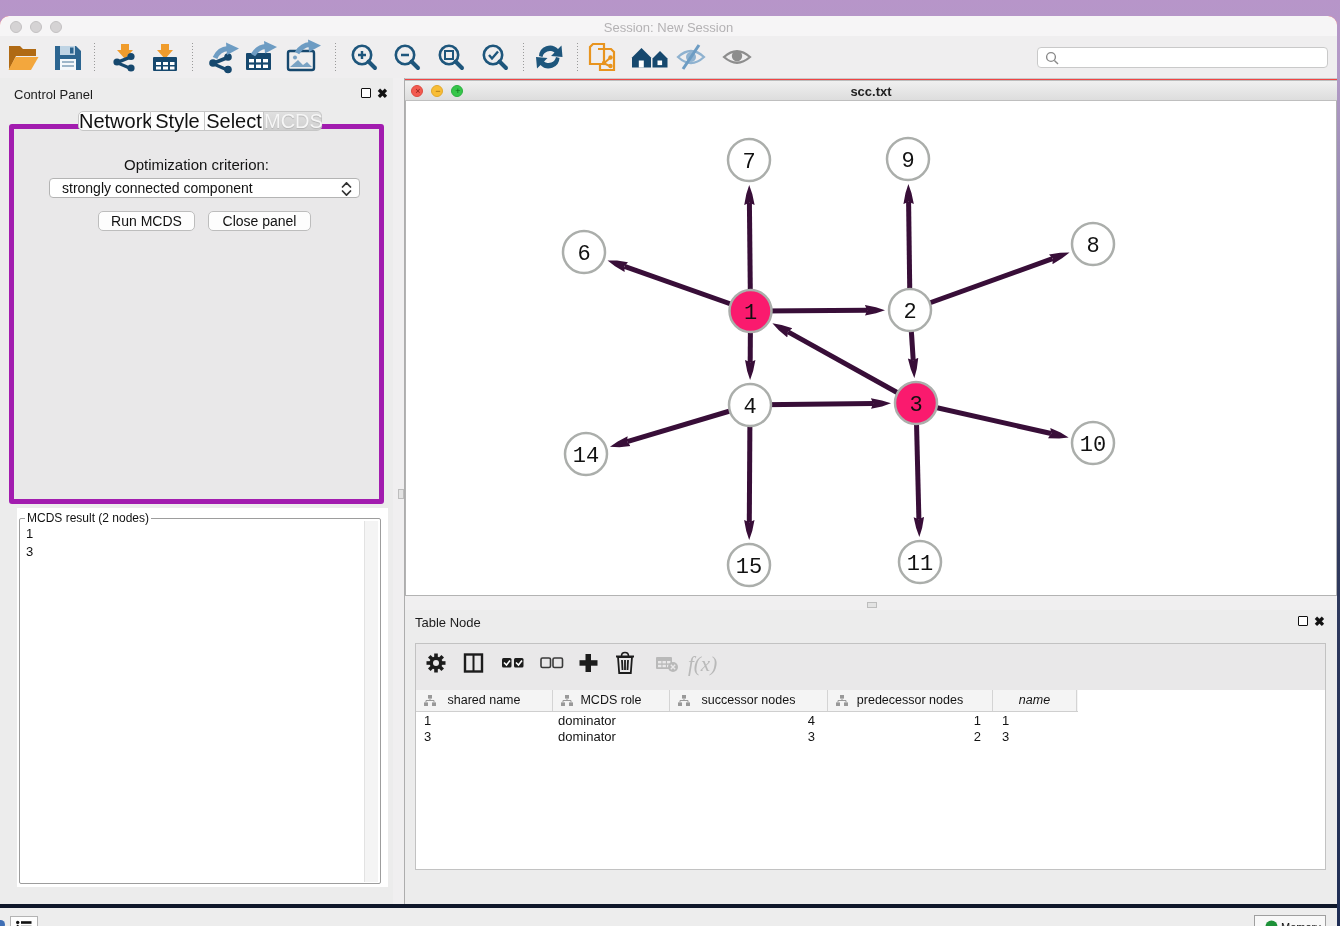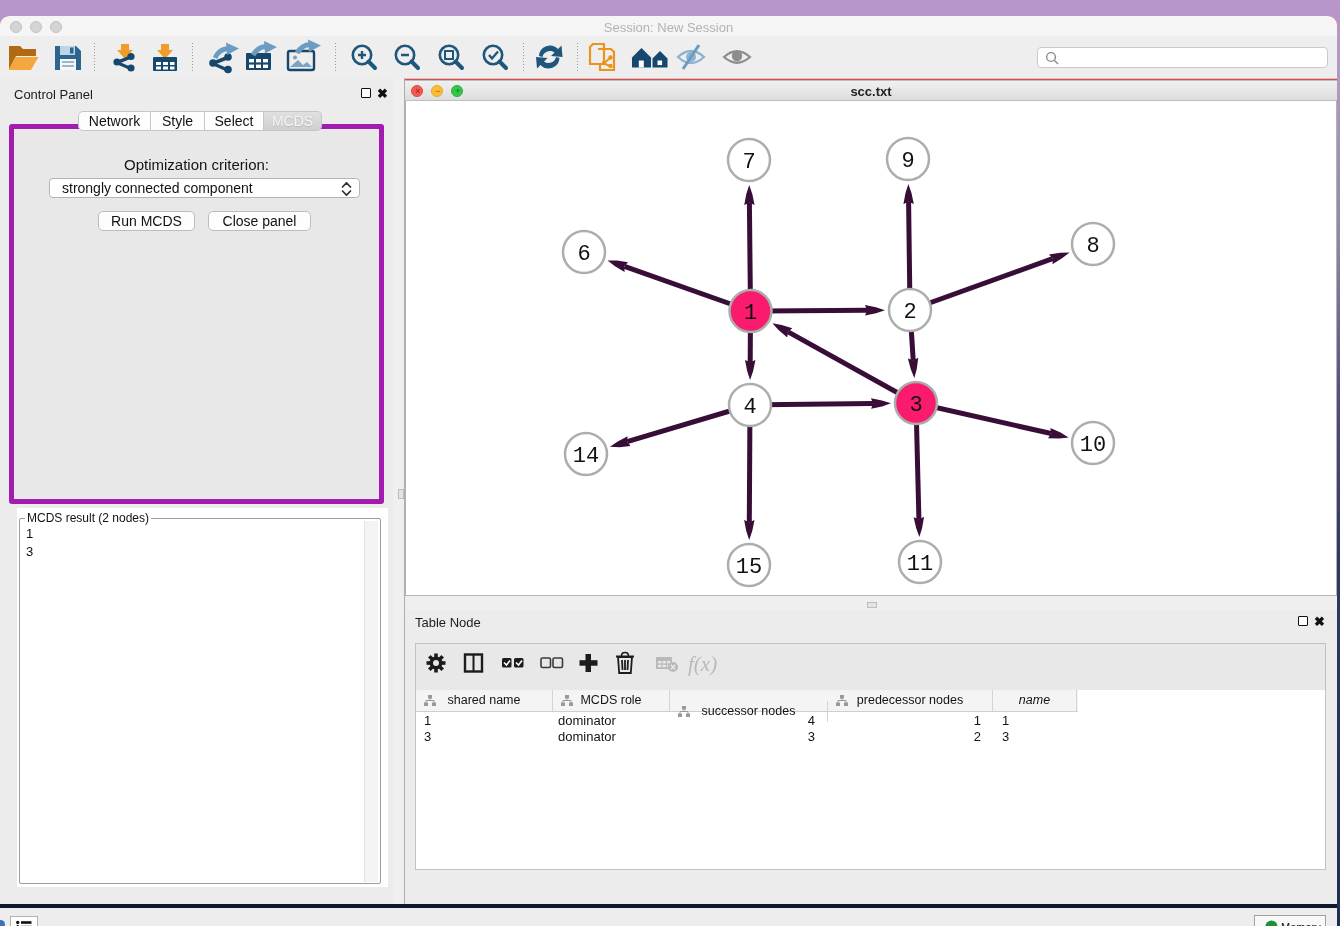--- a/index.html
+++ b/index.html
@@ -21,21 +21,21 @@
 
 #toolbar { position:absolute; left:0; top:20px; width:1337px; height:43px; background:#efeeef; border-bottom:1px solid #c9c8c9; }
 .tsep { position:absolute; top:7px; height:29px; width:1px; background-image:linear-gradient(#9a9a9a 33%, rgba(0,0,0,0) 0%); background-size:1px 3px; }
 #searchbox { position:absolute; left:1037px; top:11px; width:291px; height:21px; background:#fff; border:1px solid #c9c9c9; border-radius:4px; }
 
 #cpanel { position:absolute; left:0; top:62px; width:393px; height:828px; background:#ececec; }
 .paneltitle { font-size:13px; color:#1c1c1c; }
 .float-ico { position:absolute; width:10px; height:10px; border:1.6px solid #111; border-radius:1px; background:#fff; }
 .close-ico { position:absolute; font-size:13px; font-weight:bold; color:#111; line-height:10px; }
 .tabs { position:absolute; height:20px; display:flex; z-index:3; }
-.tab { font-size:14px; color:#111; background:#fdfdfd; border:1px solid #c6c6c6; border-left:none; padding:0; line-height:18px; text-align:center; }
+.tab { font-size:20px; color:#111; background:#fdfdfd; border:1px solid #c6c6c6; border-left:none; padding:0; line-height:18px; text-align:center; }
 .tab.first { border-left:1px solid #c6c6c6; border-radius:5px 0 0 5px; }
 .tab.last { border-radius:0 5px 5px 0; }
 .tab.sel { background:linear-gradient(#e0e0e0,#cfcfcf); color:#f6f6f6; text-shadow:0 1px 1px #b5b5b5; }
 #mcdsbox { position:absolute; left:9px; top:46px; width:375px; height:380px; background:#e9e8e9; border:5px solid #a21caf; border-radius:3px; }
 #optlabel { position:absolute; left:0; top:27px; width:100%; text-align:center; font-size:15px; color:#141414; }
 #dropdown { position:absolute; left:35px; top:49px; width:311px; height:20px; background:#fff; border:1px solid #b4b4b4; border-radius:4px; font-size:14px; line-height:18px; padding-left:12px; color:#111; }
 .btn { position:absolute; height:20px; background:#fdfdfd; border:1px solid #bdbdbd; border-radius:5px; font-size:14px; line-height:18px; text-align:center; color:#111; }
 #resultwrap { position:absolute; left:17px; top:430px; width:371px; height:379px; background:#fff; }
 #fieldset { position:absolute; left:2px; top:10px; width:362px; height:366px; border:1px solid #9d9d9d; border-radius:2px; }
 #legend { position:absolute; left:5px; top:-8px; background:#fff; font-size:12px; color:#111; padding:0 2px;text-align:right; }
@@ -416,21 +416,21 @@
         <div class="th" style="left:137px; width:117px;"><svg width="12" height="11" viewBox="0 0 12 11">
               <g fill="#999">
                 <rect x="4" y="0" width="4" height="3.6"></rect>
                 <rect x="0" y="7.4" width="4" height="3.6"></rect>
                 <rect x="8" y="7.4" width="4" height="3.6"></rect>
               </g>
               <g stroke="#999" fill="none">
                 <path d="M6 3.6 L6 5.5 M2 7.4 L2 5.5 L10 5.5 L10 7.4"></path>
               </g>
             </svg>MCDS role</div>
-        <div class="th" style="left:254px; width:158px;margin-top:11px;"><svg width="12" height="11" viewBox="0 0 12 11">
+        <div class="th" style="left:254px; width:158px;"><svg width="12" height="11" viewBox="0 0 12 11">
               <g fill="#999">
                 <rect x="4" y="0" width="4" height="3.6"></rect>
                 <rect x="0" y="7.4" width="4" height="3.6"></rect>
                 <rect x="8" y="7.4" width="4" height="3.6"></rect>
               </g>
               <g stroke="#999" fill="none">
                 <path d="M6 3.6 L6 5.5 M2 7.4 L2 5.5 L10 5.5 L10 7.4"></path>
               </g>
             </svg>successor nodes</div>
         <div class="th" style="left:412px; width:165px;"><svg width="12" height="11" viewBox="0 0 12 11">

